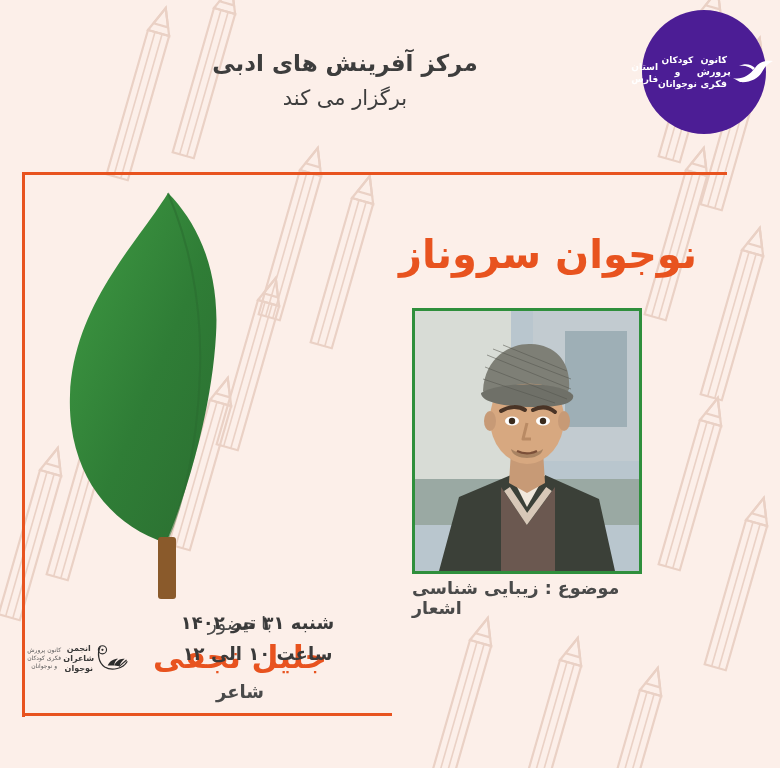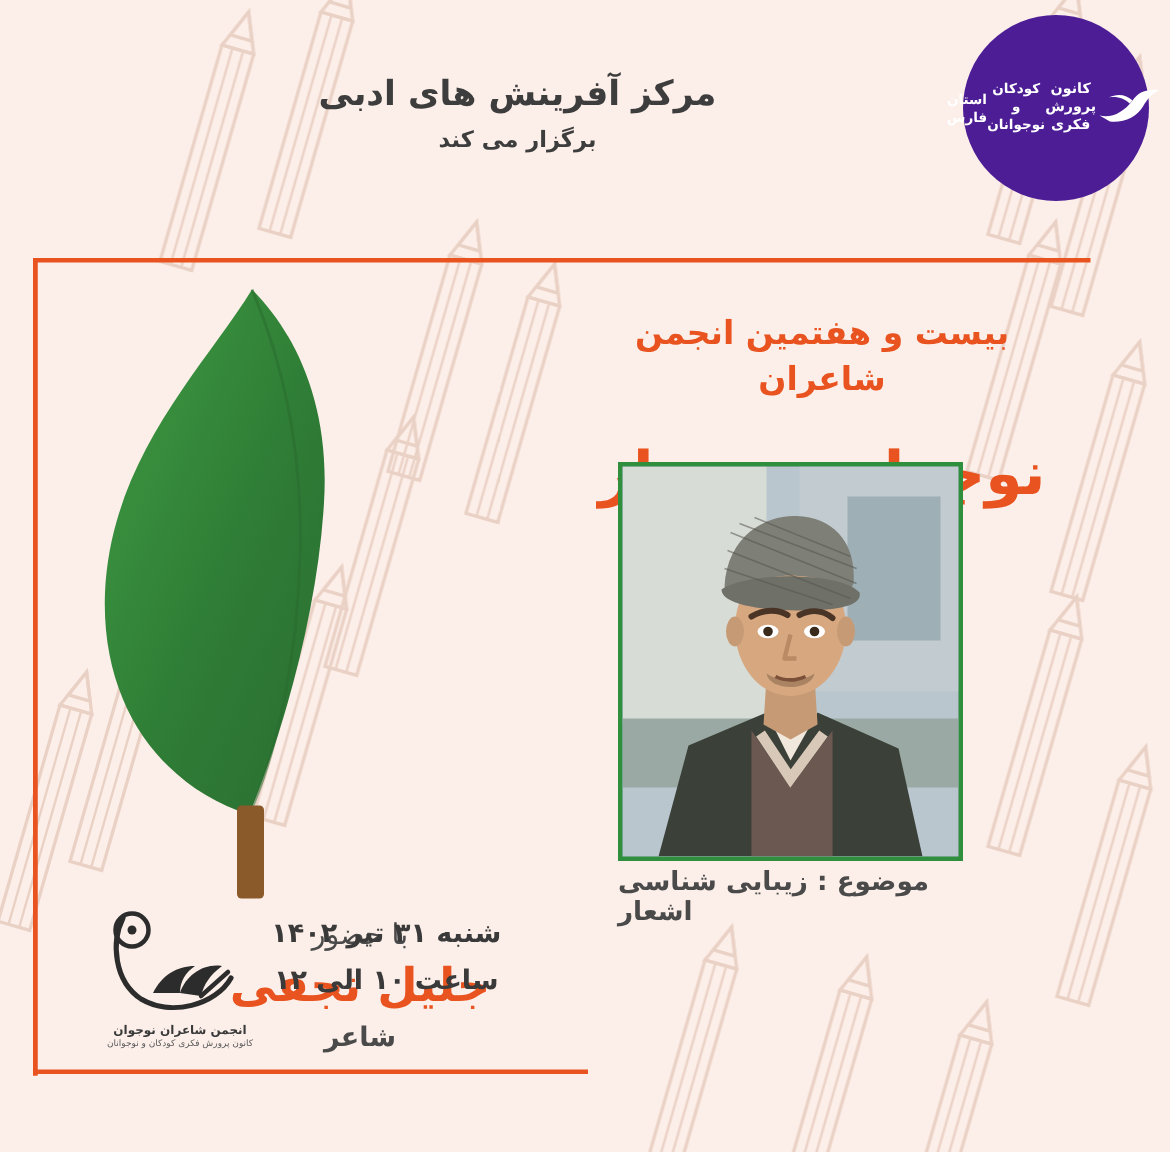--- a/index.html
+++ b/index.html
@@ -41,22 +41,22 @@
   .header .line1 {
     font-size: 23px;
     font-weight: bold;
     letter-spacing: 0px;
   }
   .header .line2 {
     font-size: 21px;
     font-weight: bold;
   }
   .header .line3 {
-    font-size: 15px;
-    font-weight: bold;
+    font-size: 21px;
+    font-weight: normal;
   }
 
   
   .logo-kanoon {
     position: absolute;
     top: 10px;
     right: 14px;
     width: 124px;
     height: 124px;
     border-radius: 50%;
@@ -204,24 +204,23 @@
   }
 
   
   .logo-anjoman {
     position: absolute;
     left: 26px;
     top: 604px;
     width: 108px;
     height: 108px;
     display: flex;
-    flex-direction: column;
+    flex-direction: row;
     align-items: center;
     justify-content: flex-start;
-    padding-left: 40px;
   }
   .logo-anjoman .cap {
     font-size: 8px;
     font-weight: bold;
     color: #3a3a3a;
     text-align: center;
     line-height: 10px;
     margin-top: 2px;
   }
   .logo-anjoman .cap2 {
@@ -299,21 +298,20 @@
           <stop offset="100%" stop-color="#2b6e31"></stop>
         </linearGradient>
       </defs>
       <path d="M128 8 C96 60 34 120 30 210 C27 288 70 340 126 358 C150 300 172 220 176 150 C180 86 158 38 128 8 Z" fill="url(#leafgrad)"></path>
       <path d="M128 8 C150 60 162 120 160 186 C158 258 144 318 126 358" fill="none" stroke="#2a6b30" stroke-width="2" opacity="0.55"></path>
       <rect x="118" y="352" width="18" height="62" rx="3" fill="#8a5a2b"></rect>
     </svg>
   </div>
 
   <div class="title-block">
-    <div class="t-small">بیست و هفتمین انجمن شاعران</div>
     <div class="t-big">نوجوان سروناز</div>
   </div>
 
   <div class="portrait">
     <svg width="224" height="260" viewBox="0 0 224 260" xmlns="http://www.w3.org/2000/svg">
       <rect x="0" y="0" width="224" height="260" fill="#b9c6ce"></rect>
       <rect x="0" y="0" width="96" height="170" fill="#d8dcd6"></rect>
       <rect x="118" y="0" width="106" height="150" fill="#c2cbd0"></rect>
       <rect x="150" y="20" width="62" height="96" fill="#8fa2ab" opacity="0.7"></rect>
       <rect x="0" y="168" width="224" height="46" fill="#9aa9a3"></rect>

